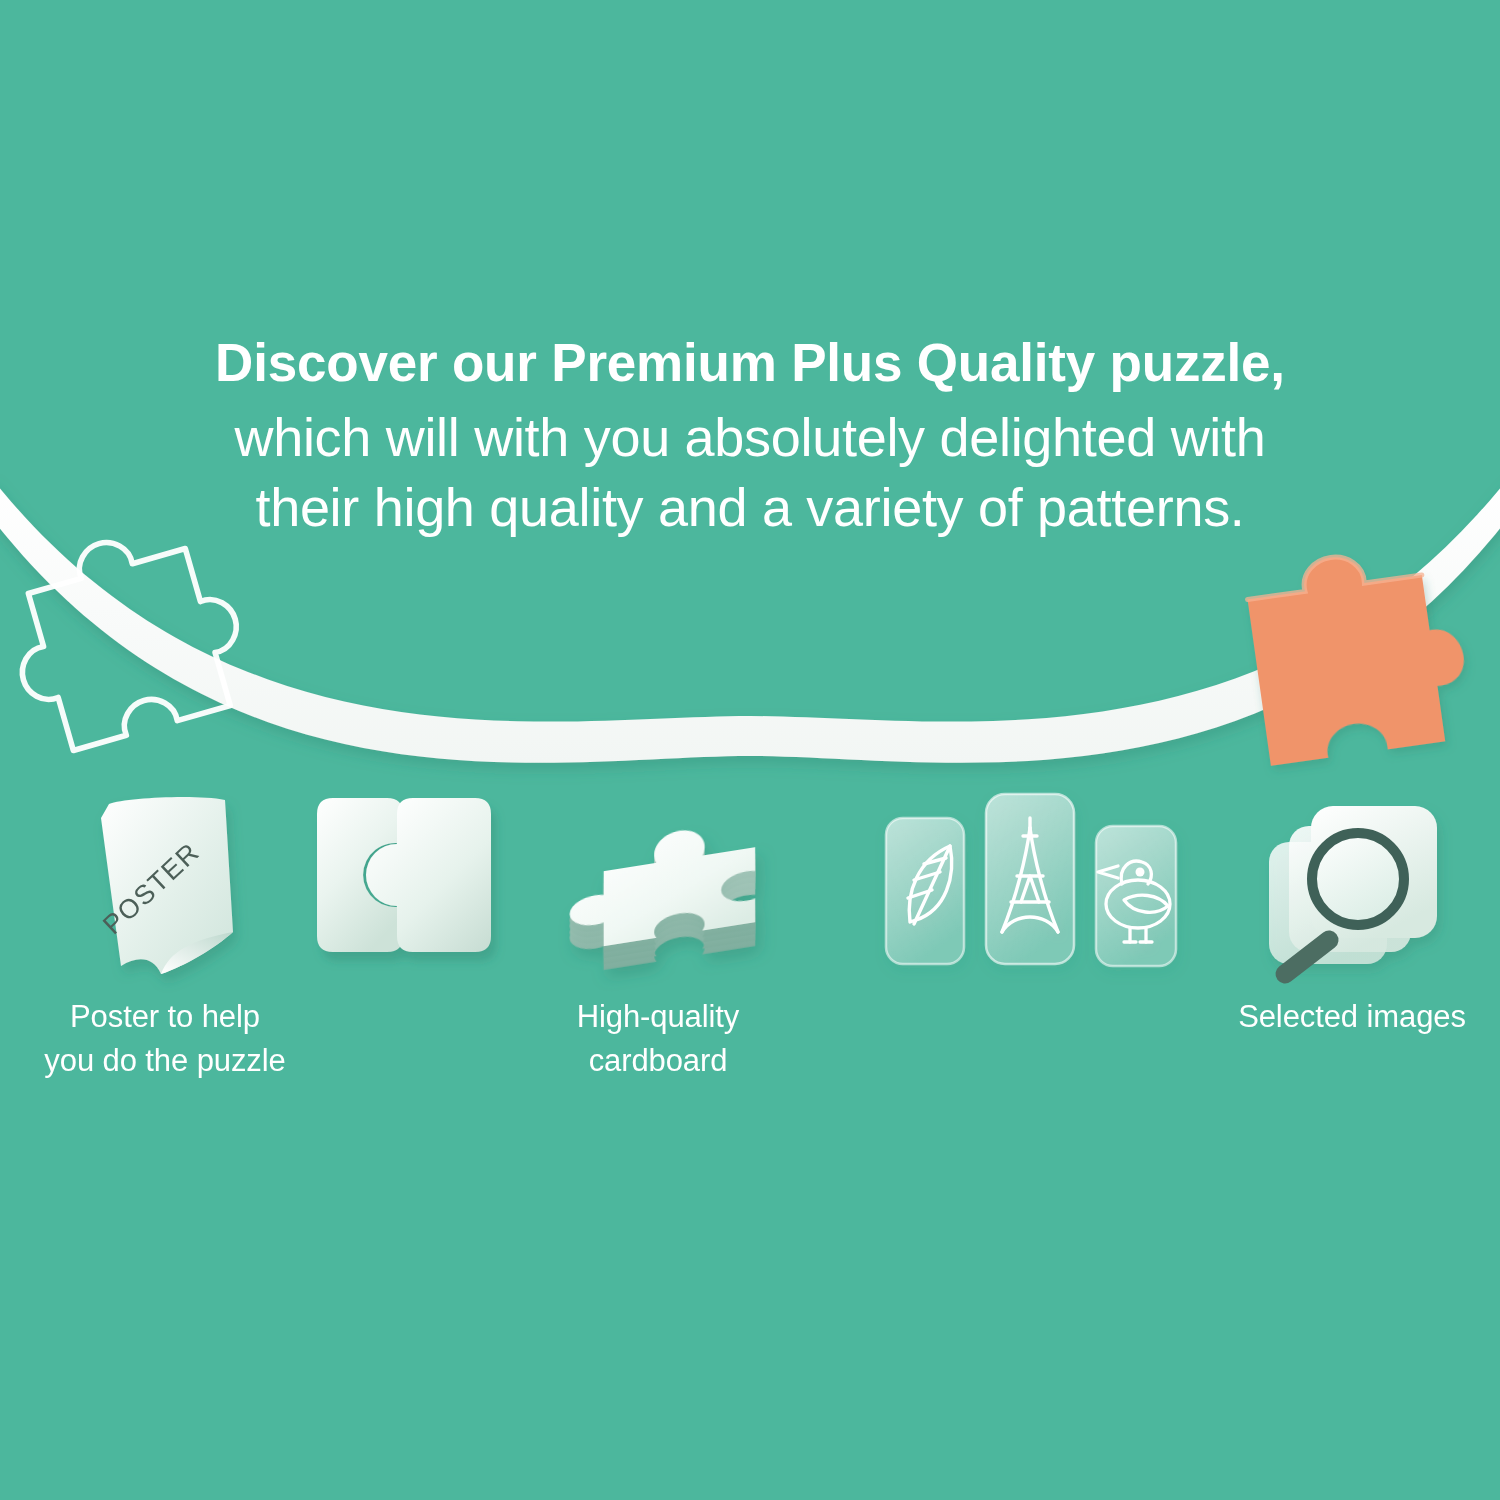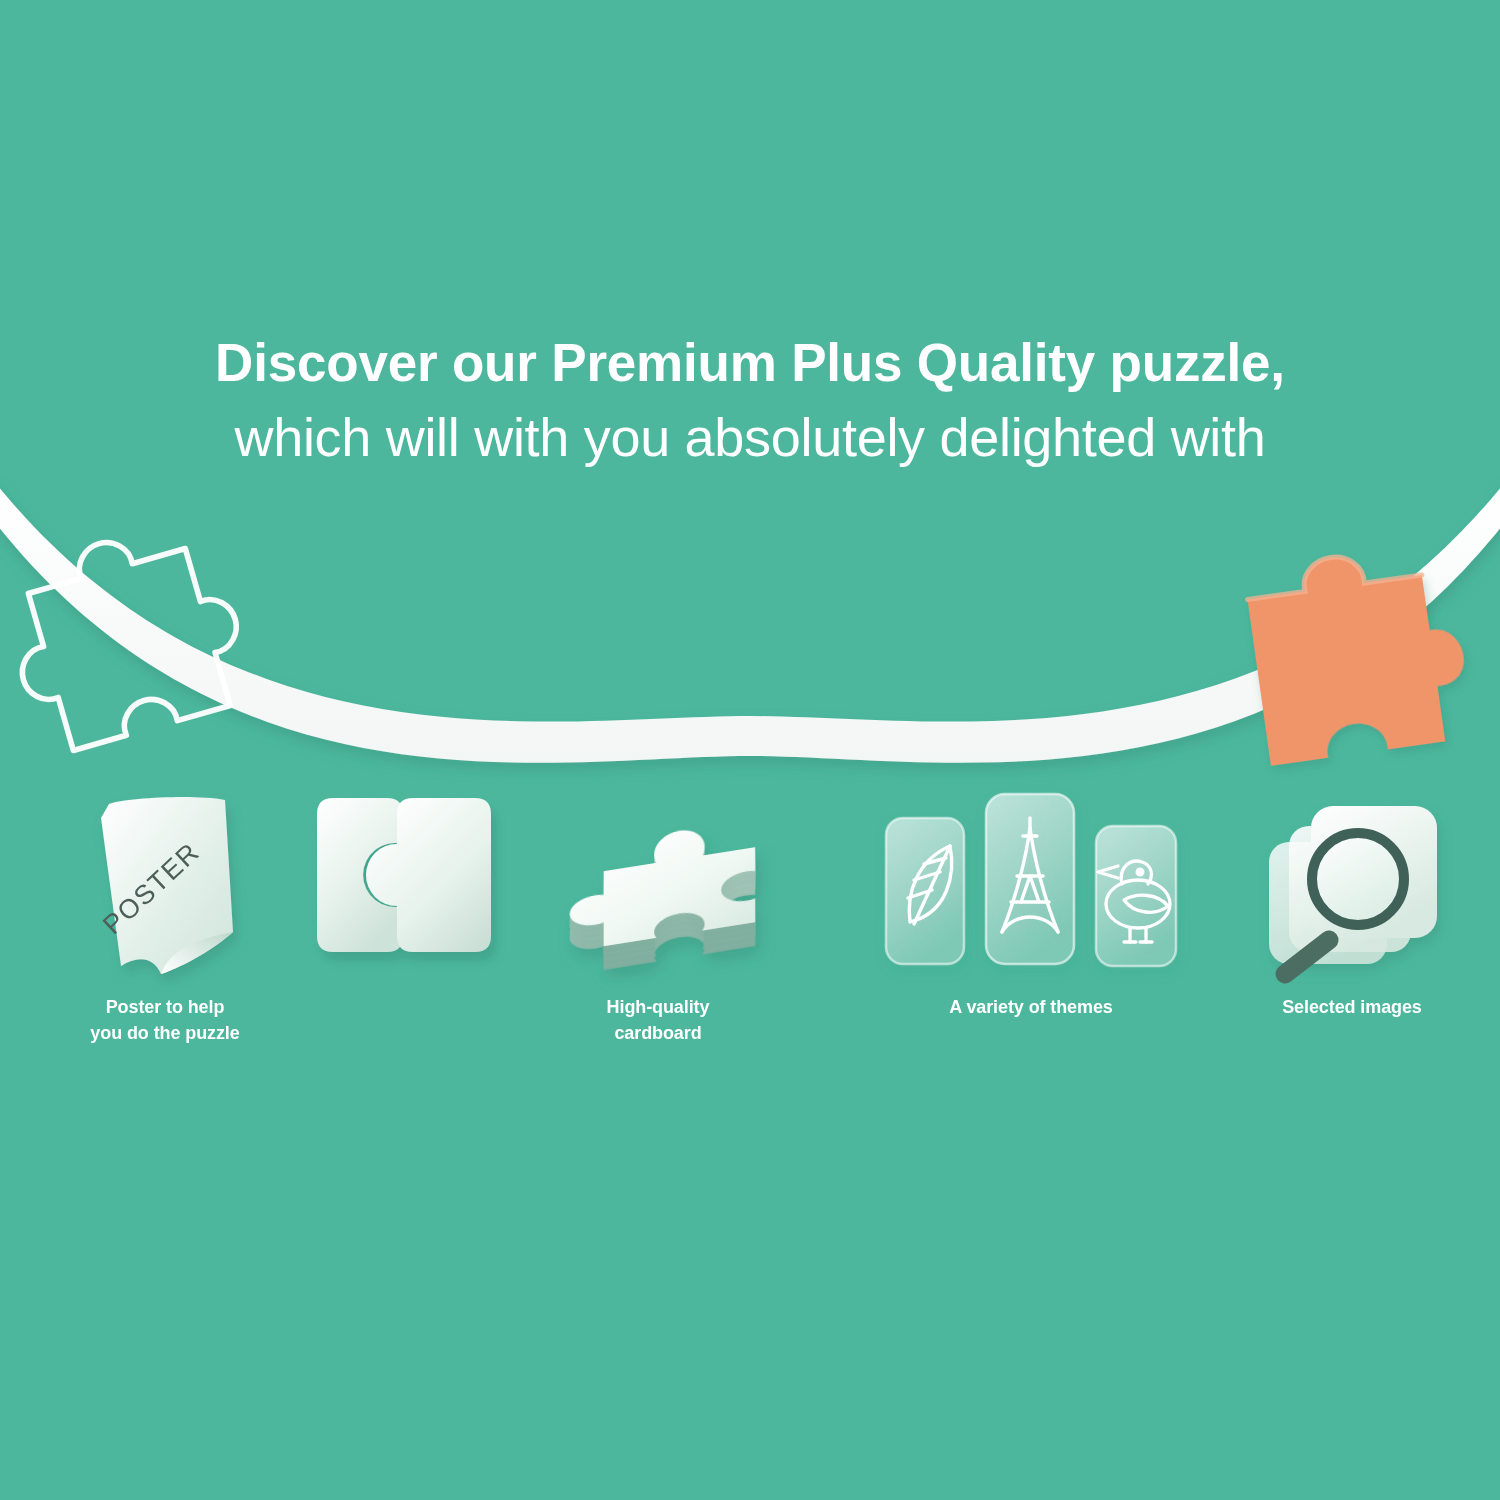--- a/index.html
+++ b/index.html
@@ -76,22 +76,22 @@
   }
   .feature .art {
     position: relative;
     height: 215px;
     display: flex;
     align-items: center;
     justify-content: center;
   }
   .feature .caption {
     color: #ffffff;
-    font-size: 18px;
-    font-weight: bold;
+    font-size: 31px;
+    font-weight: normal;
     line-height: 1.42;
     letter-spacing: -0.1px;
     white-space: pre-line;
   }
 
   .f-poster  { left: 165px; }
   .f-fit     { left: 406px; }
   .f-quality { left: 658px; }
   .f-themes  { left: 1031px; width: 340px; margin-left: -170px; }
   .f-images  { left: 1352px; }
@@ -100,20 +100,21 @@
   .f-images .caption { }
 </style>
 </head>
 <body>
 
 <div id="banner">
 
   <div class="headline">
     <span class="headline-line l1">Discover our Premium Plus Quality puzzle,</span>
     <span class="headline-line l2">which will with you absolutely delighted with</span>
+    <span class="headline-line l3">their high quality and a variety of patterns.</span>
   </div>
 
   <svg class="arc-layer" viewBox="0 0 1500 1500">
     <defs>
       <linearGradient id="arcGrad" x1="0" y1="0" x2="0" y2="1">
         <stop offset="0" stop-color="#ffffff"></stop>
         <stop offset="1" stop-color="#f2f6f4"></stop>
       </linearGradient>
       <filter id="softShadow" x="-40%" y="-40%" width="180%" height="180%">
         <feDropShadow dx="2" dy="7" stdDeviation="7" flood-color="#2f7f6b" flood-opacity="0.30"></feDropShadow>
@@ -342,21 +343,20 @@
               <path d="M 256 104 C 252 88, 264 78, 276 82 C 286 85, 288 96, 282 104"></path>
               <circle cx="274" cy="92" r="4.5" fill="#ffffff" stroke="none"></circle>
               <path d="M 252 86 L 232 92 L 252 98"></path>
               <path d="M 258 120 C 272 112, 292 114, 302 126 C 290 136, 268 134, 258 120 Z"></path>
               <path d="M 264 148 L 264 162 M 280 148 L 280 162"></path>
               <path d="M 258 162 L 270 162 M 274 162 L 286 162"></path>
             </g>
           </g>
         </svg>
       </div>
-      <div class="caption">A variety of themes</div>
     </div>
 
     <div class="feature f-images">
       <div class="art">
         <svg width="215" height="215" viewBox="0 0 215 215">
           <defs>
             <linearGradient id="stackG" x1="0" y1="0" x2="0.5" y2="1">
               <stop offset="0" stop-color="#ffffff"></stop>
               <stop offset="1" stop-color="#d7e9e0"></stop>
             </linearGradient>

